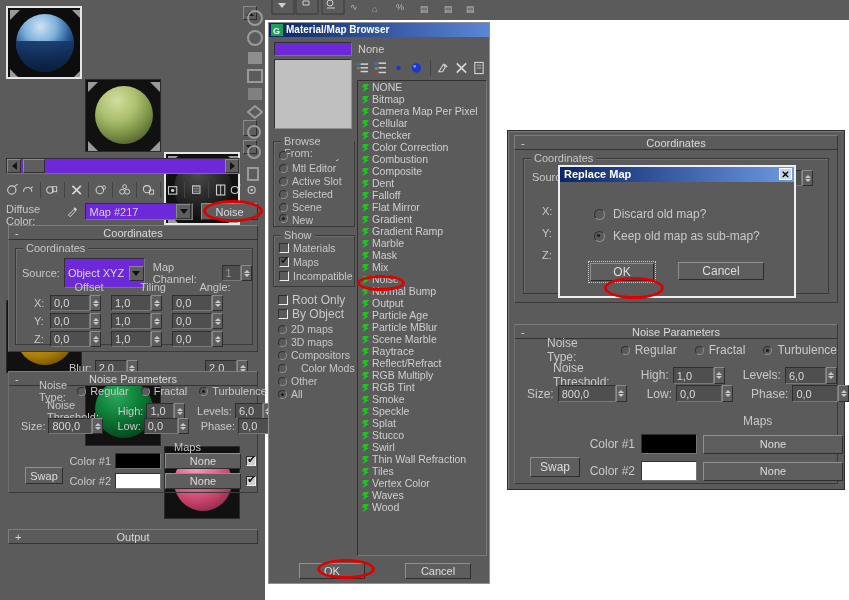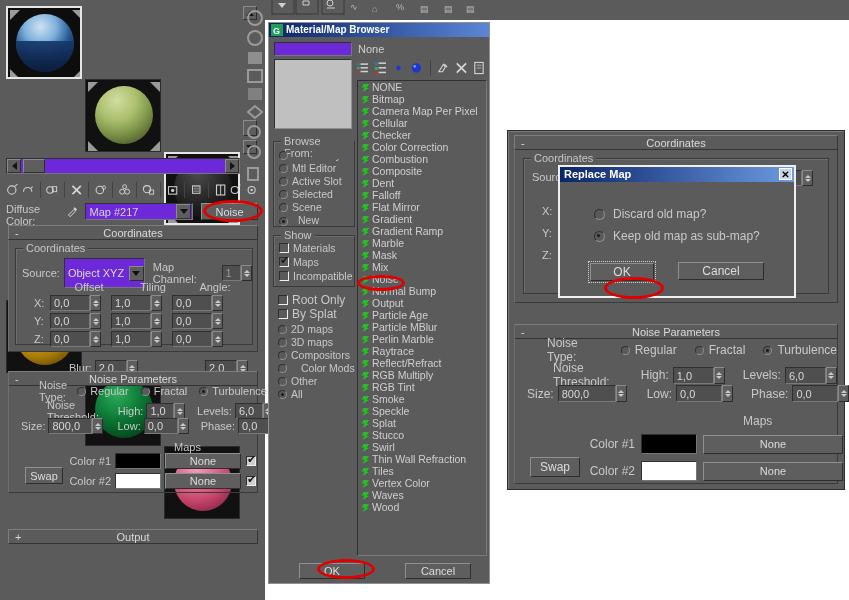--- a/index.html
+++ b/index.html
@@ -598,21 +598,21 @@
           <span>Active Slot</span>
         </div>
       <div style="display:flex;align-items:center;gap:4px;">
           <span class="radio"></span>
           <span>Selected</span>
         </div>
       <div style="display:flex;align-items:center;gap:4px;">
           <span class="radio"></span>
           <span>Scene</span>
         </div>
-      <div style="display:flex;align-items:flex-end;gap:10px;">
+      <div style="display:flex;align-items:flex-start;gap:4px;">
           <span class="radio on"></span>
           <span>New</span>
         </div>
     </div>
   </div>
 
   <div class="group" style="left:4px;top:212px;width:82px;height:52px;">
     <span class="glabel">Show</span>
     <div style="padding:6px 0 0 5px;display:flex;flex-direction:column;gap:2px;font-size:10.5px;">
       <div style="display:flex;align-items:center;gap:4px;">
@@ -630,21 +630,21 @@
     </div>
   </div>
 
   <div style="position:absolute;left:9px;top:270px;display:flex;flex-direction:column;gap:0;font-size:12px;">
     <div style="display:flex;align-items:center;gap:4px;">
         <span class="chk dark"></span>
         <span>Root Only</span>
       </div>
     <div style="display:flex;align-items:center;gap:4px;">
         <span class="chk dark"></span>
-        <span>By Splat</span>
+        <span>By Object</span>
       </div>
   </div>
 
   <div style="position:absolute;left:9px;top:300px;display:flex;flex-direction:column;gap:1px;font-size:10.5px;">
     <div style="display:flex;align-items:center;gap:4px;">
         <span class="radio"></span>
         <span>2D maps</span>
       </div>
     <div style="display:flex;align-items:center;gap:4px;">
         <span class="radio"></span>
@@ -683,21 +683,21 @@
       <div class="maprow"><span class="mapicon"></span><span>Gradient</span></div>
       <div class="maprow"><span class="mapicon"></span><span>Gradient Ramp</span></div>
       <div class="maprow"><span class="mapicon"></span><span>Marble</span></div>
       <div class="maprow"><span class="mapicon"></span><span>Mask</span></div>
       <div class="maprow"><span class="mapicon"></span><span>Mix</span></div>
       <div class="maprow"><span class="mapicon"></span><span>Noise</span></div>
       <div class="maprow"><span class="mapicon"></span><span>Normal Bump</span></div>
       <div class="maprow"><span class="mapicon"></span><span>Output</span></div>
       <div class="maprow"><span class="mapicon"></span><span>Particle Age</span></div>
       <div class="maprow"><span class="mapicon"></span><span>Particle MBlur</span></div>
-      <div class="maprow"><span class="mapicon"></span><span>Perlin Marble</span></div>
+      <div class="maprow"><span class="mapicon"></span><span>Scene Marble</span></div>
       <div class="maprow"><span class="mapicon"></span><span>Raytrace</span></div>
       <div class="maprow"><span class="mapicon"></span><span>Reflect/Refract</span></div>
       <div class="maprow"><span class="mapicon"></span><span>RGB Multiply</span></div>
       <div class="maprow"><span class="mapicon"></span><span>RGB Tint</span></div>
       <div class="maprow"><span class="mapicon"></span><span>Smoke</span></div>
       <div class="maprow"><span class="mapicon"></span><span>Speckle</span></div>
       <div class="maprow"><span class="mapicon"></span><span>Splat</span></div>
       <div class="maprow"><span class="mapicon"></span><span>Stucco</span></div>
       <div class="maprow"><span class="mapicon"></span><span>Swirl</span></div>
       <div class="maprow"><span class="mapicon"></span><span>Thin Wall Refraction</span></div>

